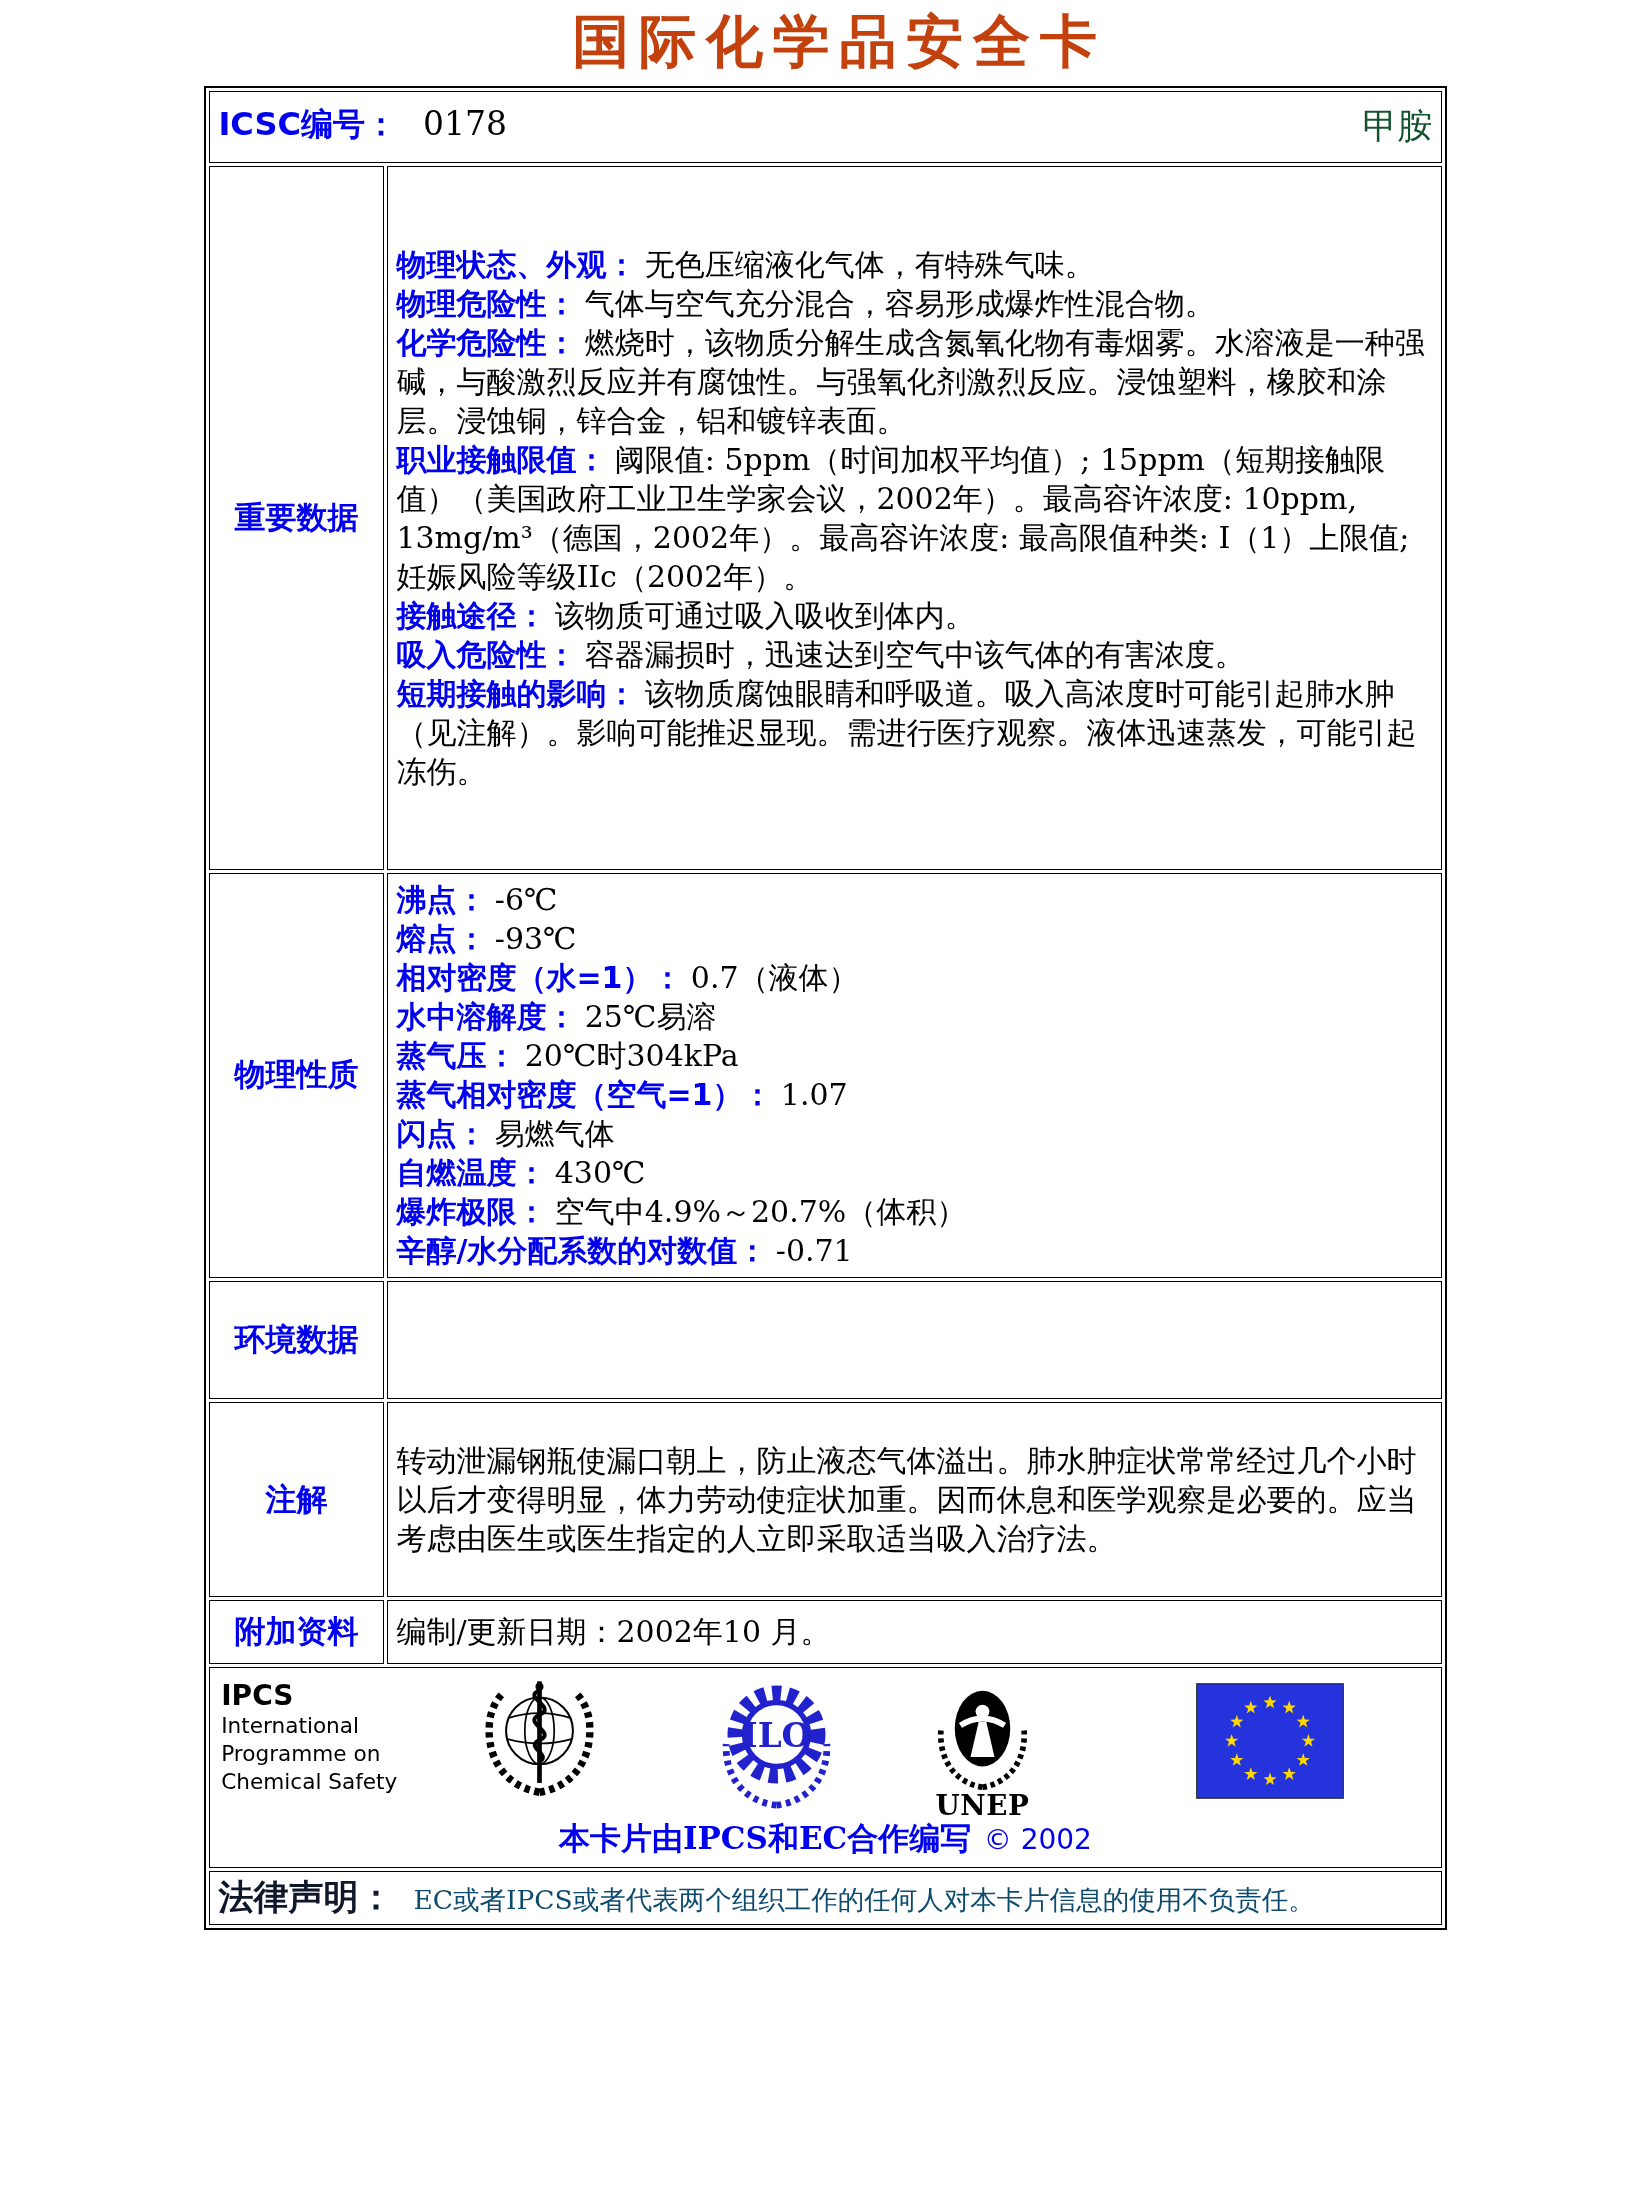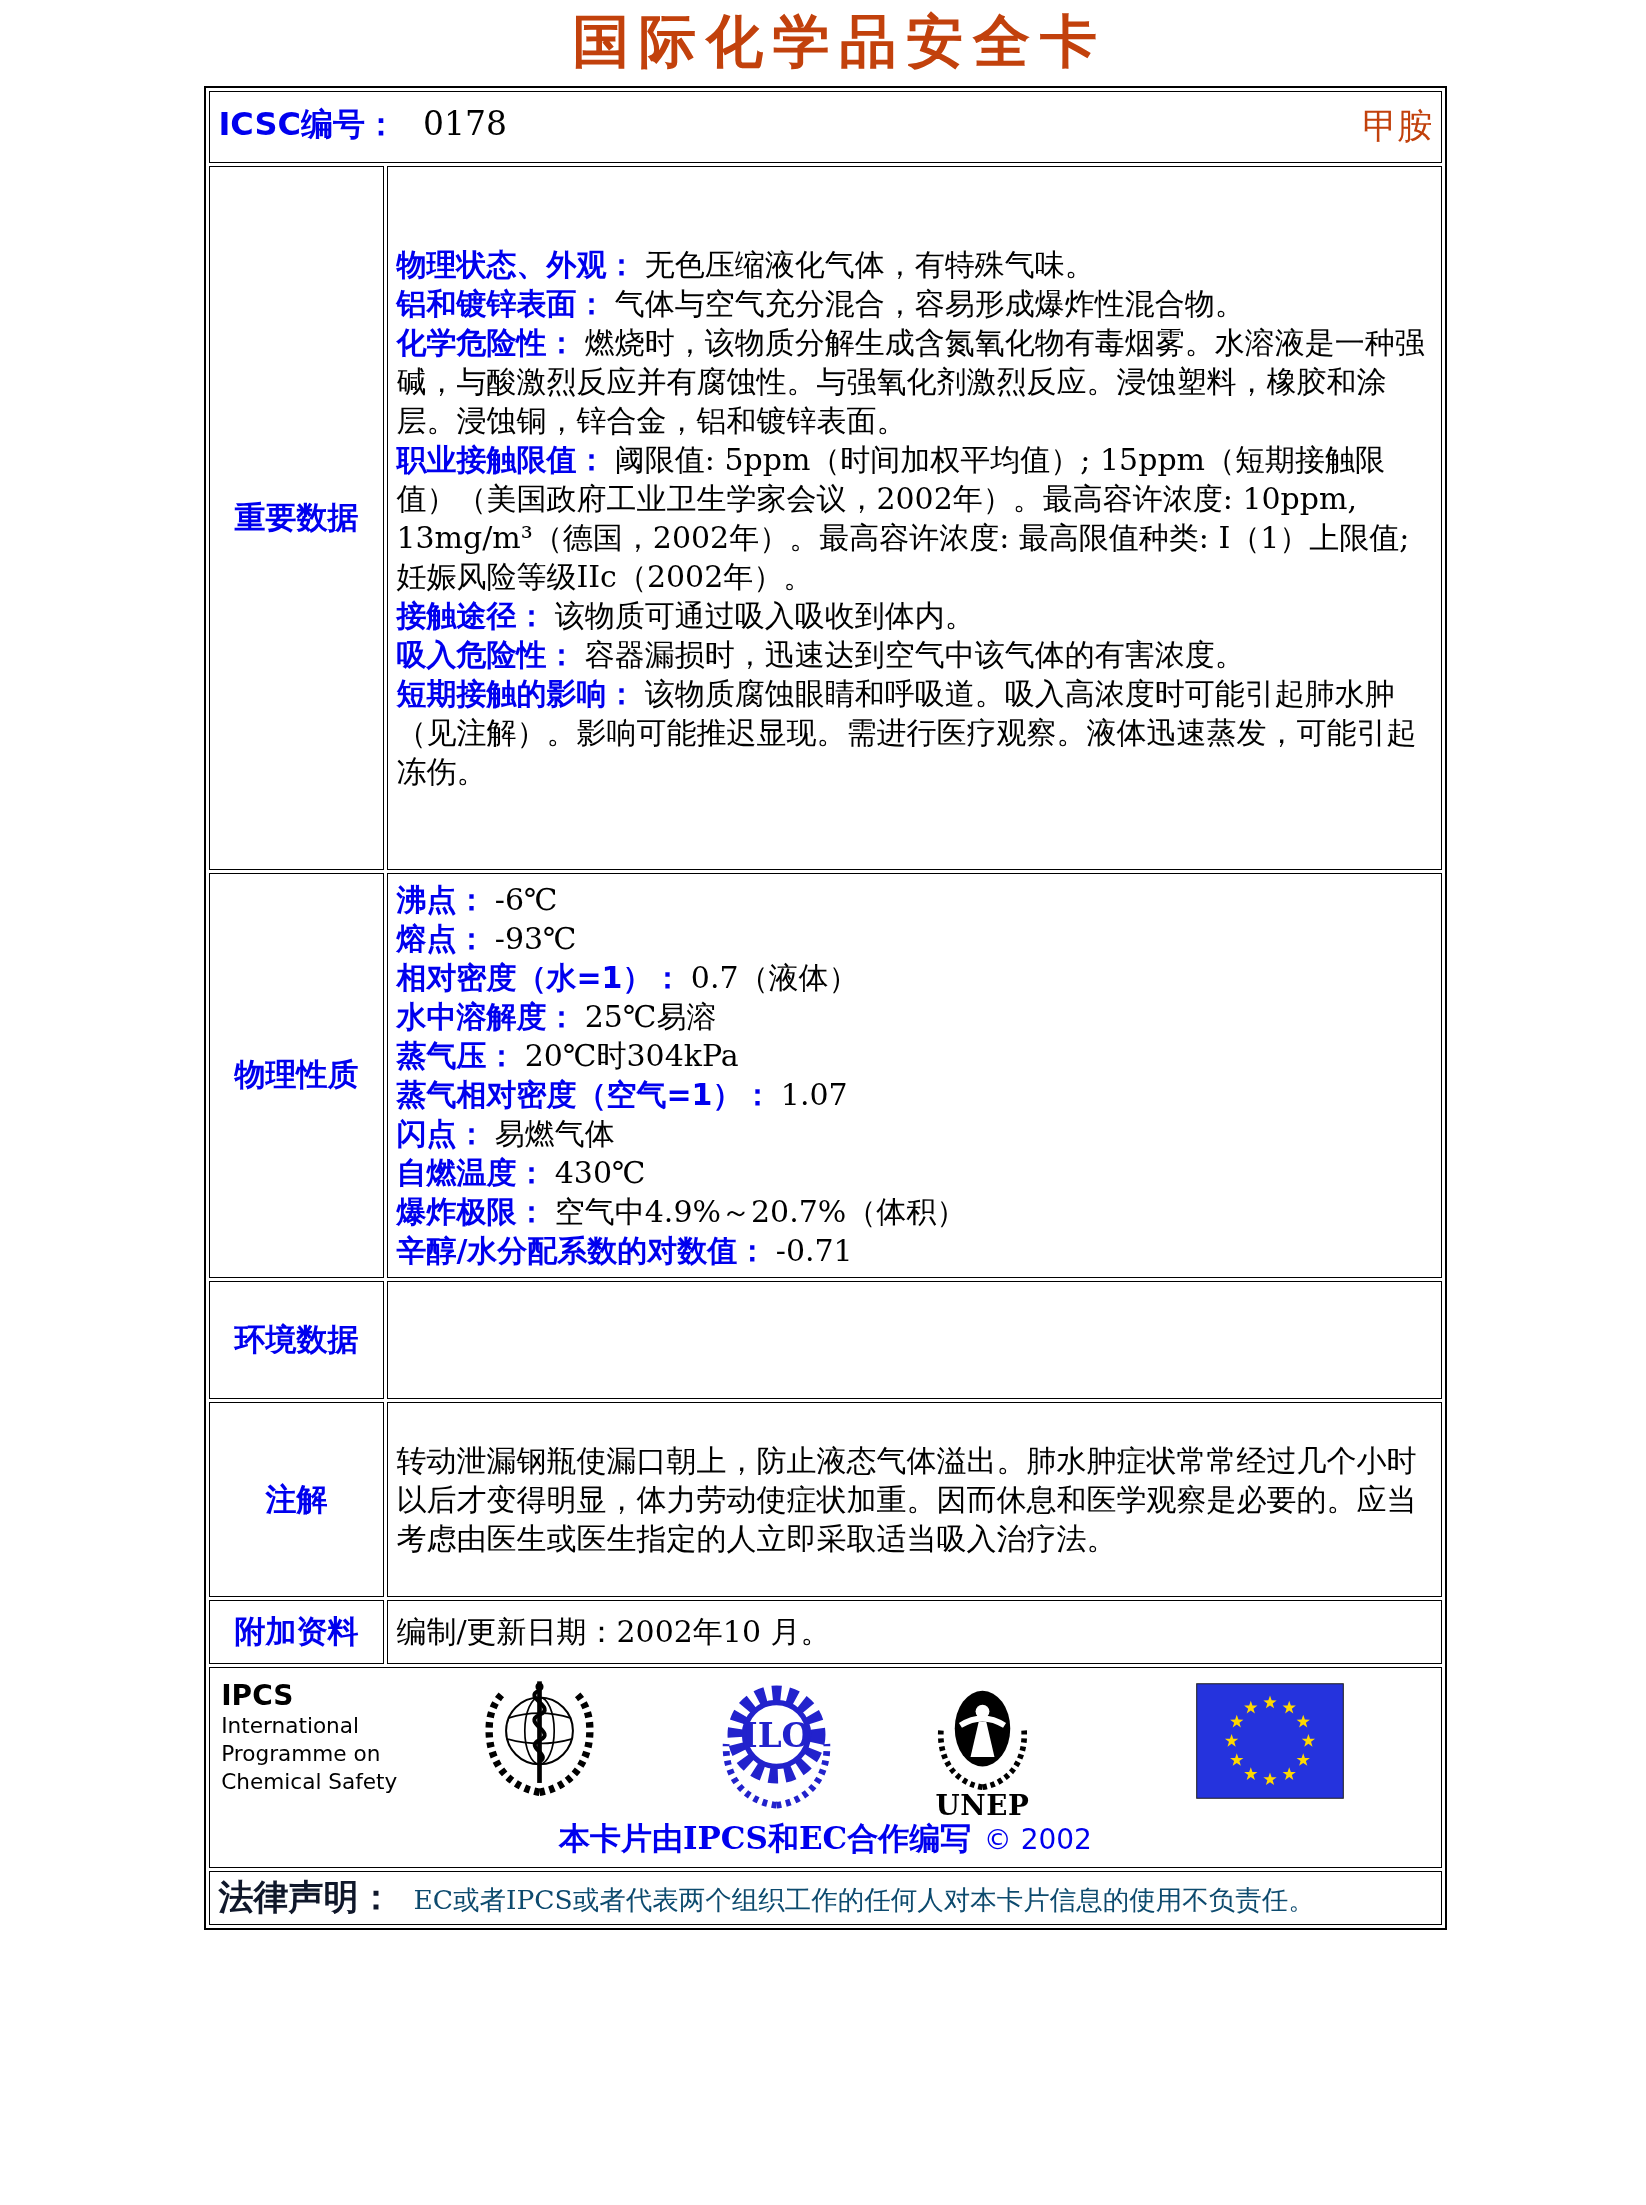--- a/index.html
+++ b/index.html
@@ -21,21 +21,21 @@
   .header-cell{height:64px;padding:2.8px 8.4px;}
   .icsc-no-label{
     color:#0000ee;font-weight:bold;font-size:32px;
     font-family:"DejaVu Sans","Liberation Sans",sans-serif;
   }
   .icsc-no-value{
     color:#000;font-size:33px;margin-left:26px;
     font-family:"DejaVu Serif","Liberation Serif",serif;
   }
   .chem-name{
-    float:right;color:#c2410c;font-size:35px;
+    float:right;color:#14532d;font-size:35px;
     font-family:Liberation Mono, monospace;
   }
   td.row-label{
     width:171px;text-align:center;color:#0000ee;font-weight:bold;font-size:31px;
     font-family:"DejaVu Sans","Liberation Sans",sans-serif;
   }
   td.content-cell{
     font-family:"DejaVu Serif","Liberation Serif",serif;
     font-size:30px;line-height:39px;color:#000;
     vertical-align:top;padding:2.8px 8.4px;
@@ -93,21 +93,21 @@
       <td colspan="2" class="header-cell">
         <span class="chem-name">甲胺</span>
         <span class="icsc-no-label">ICSC编号：</span><span class="icsc-no-value">0178</span>
       </td>
     </tr>
 
     <tr>
       <td class="row-label h-important">重要数据</td>
       <td class="content-cell h-important">
         <div><span class="inline-label">物理状态、外观：</span><span>无色压缩液化气体，有特殊气味。</span></div>
-        <div><span class="inline-label">铝和镀锌表面：</span><span>气体与空气充分混合，容易形成爆炸性混合物。</span></div>
+        <div><span class="inline-label">物理危险性：</span><span>气体与空气充分混合，容易形成爆炸性混合物。</span></div>
         <div><span class="inline-label">化学危险性：</span><span>燃烧时，该物质分解生成含氮氧化物有毒烟雾。水溶液是一种强碱，与酸激烈反应并有腐蚀性。与强氧化剂激烈反应。浸蚀塑料，橡胶和涂层。浸蚀铜，锌合金，铝和镀锌表面。</span></div>
         <div><span class="inline-label">职业接触限值：</span><span>阈限值: 5ppm（时间加权平均值）; 15ppm（短期接触限值）（美国政府工业卫生学家会议，2002年）。最高容许浓度: 10ppm, 13mg/m³（德国，2002年）。最高容许浓度: 最高限值种类: I（1）上限值; 妊娠风险等级IIc（2002年）。</span></div>
         <div><span class="inline-label">接触途径：</span><span>该物质可通过吸入吸收到体内。</span></div>
         <div><span class="inline-label">吸入危险性：</span><span>容器漏损时，迅速达到空气中该气体的有害浓度。</span></div>
         <div><span class="inline-label">短期接触的影响：</span><span>该物质腐蚀眼睛和呼吸道。吸入高浓度时可能引起肺水肿（见注解）。影响可能推迟显现。需进行医疗观察。液体迅速蒸发，可能引起冻伤。</span></div>
       </td>
     </tr>
 
     <tr>
       <td class="row-label h-physical">物理性质</td>

